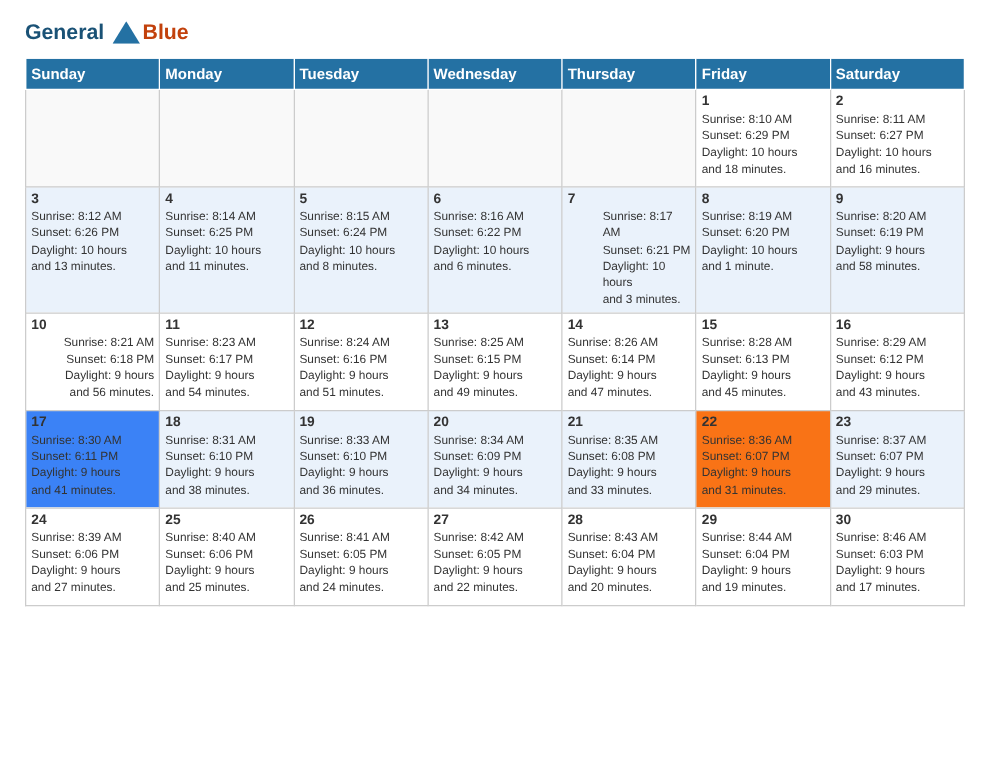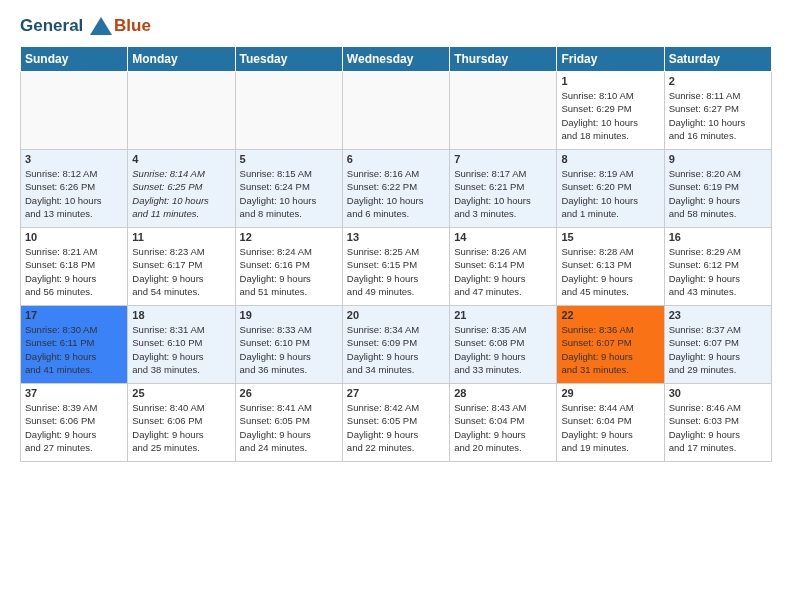--- a/index.html
+++ b/index.html
@@ -137,42 +137,42 @@
         <tr>
           <td style="background: rgb(234, 242, 251);">
             <span class="day-num">3</span>
             <div class="day-info" style="white-space: pre-line;">Sunrise: 8:12 AM
 Sunset: 6:26 PM
 Daylight: 10 hours
 and 13 minutes.</div>
           </td>
           <td style="background: rgb(234, 242, 251);">
             <span class="day-num">4</span>
-            <div class="day-info" style="white-space: pre-line; font-style: italic;">Sunrise: 8:14 AM
+            <div class="day-info" style="white-space: pre-line;">Sunrise: 8:14 AM
 Sunset: 6:25 PM
 Daylight: 10 hours
 and 11 minutes.</div>
           </td>
           <td style="background: rgb(234, 242, 251);">
             <span class="day-num">5</span>
             <div class="day-info" style="white-space: pre-line;">Sunrise: 8:15 AM
 Sunset: 6:24 PM
 Daylight: 10 hours
 and 8 minutes.</div>
           </td>
           <td style="background: rgb(234, 242, 251);">
             <span class="day-num">6</span>
             <div class="day-info" style="white-space: pre-line;">Sunrise: 8:16 AM
 Sunset: 6:22 PM
 Daylight: 10 hours
 and 6 minutes.</div>
           </td>
           <td style="background: rgb(234, 242, 251);">
             <span class="day-num">7</span>
-            <div class="day-info" style="white-space: pre-line;">Sunrise: 8:17 AM
+            <div class="day-info" style="white-space: pre-line; margin-left: 28px;">Sunrise: 8:17 AM
 Sunset: 6:21 PM
 Daylight: 10 hours
 and 3 minutes.</div>
           </td>
           <td style="background: rgb(234, 242, 251);">
             <span class="day-num">8</span>
             <div class="day-info" style="white-space: pre-line;">Sunrise: 8:19 AM
 Sunset: 6:20 PM
 Daylight: 10 hours
 and 1 minute.</div>
@@ -181,21 +181,21 @@
             <span class="day-num">9</span>
             <div class="day-info" style="white-space: pre-line;">Sunrise: 8:20 AM
 Sunset: 6:19 PM
 Daylight: 9 hours
 and 58 minutes.</div>
           </td>
         </tr>
         <tr>
           <td>
             <span class="day-num">10</span>
-            <div class="day-info" style="white-space: pre-line;">Sunrise: 8:21 AM
+            <div class="day-info" style="white-space: pre-line; text-align: right;">Sunrise: 8:21 AM
 Sunset: 6:18 PM
 Daylight: 9 hours
 and 56 minutes.</div>
           </td>
           <td>
             <span class="day-num">11</span>
             <div class="day-info" style="white-space: pre-line;">Sunrise: 8:23 AM
 Sunset: 6:17 PM
 Daylight: 9 hours
 and 54 minutes.</div>
@@ -282,21 +282,21 @@
           <td style="background: rgb(234, 242, 251);">
             <span class="day-num">23</span>
             <div class="day-info" style="white-space: pre-line;">Sunrise: 8:37 AM
 Sunset: 6:07 PM
 Daylight: 9 hours
 and 29 minutes.</div>
           </td>
         </tr>
         <tr>
           <td>
-            <span class="day-num">37</span>
+            <span class="day-num">24</span>
             <div class="day-info" style="white-space: pre-line;">Sunrise: 8:39 AM
 Sunset: 6:06 PM
 Daylight: 9 hours
 and 27 minutes.</div>
           </td>
           <td>
             <span class="day-num">25</span>
             <div class="day-info" style="white-space: pre-line;">Sunrise: 8:40 AM
 Sunset: 6:06 PM
 Daylight: 9 hours

